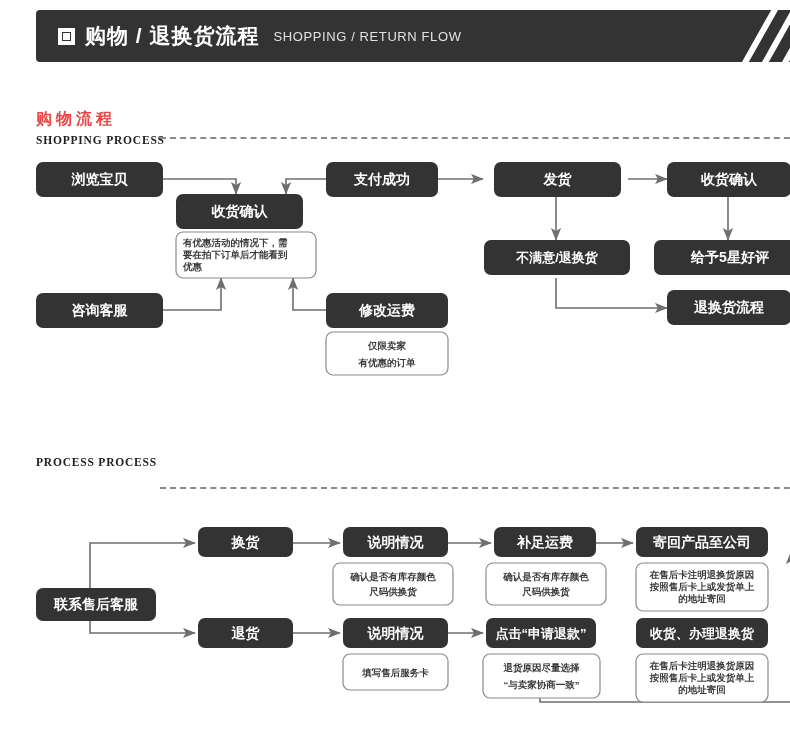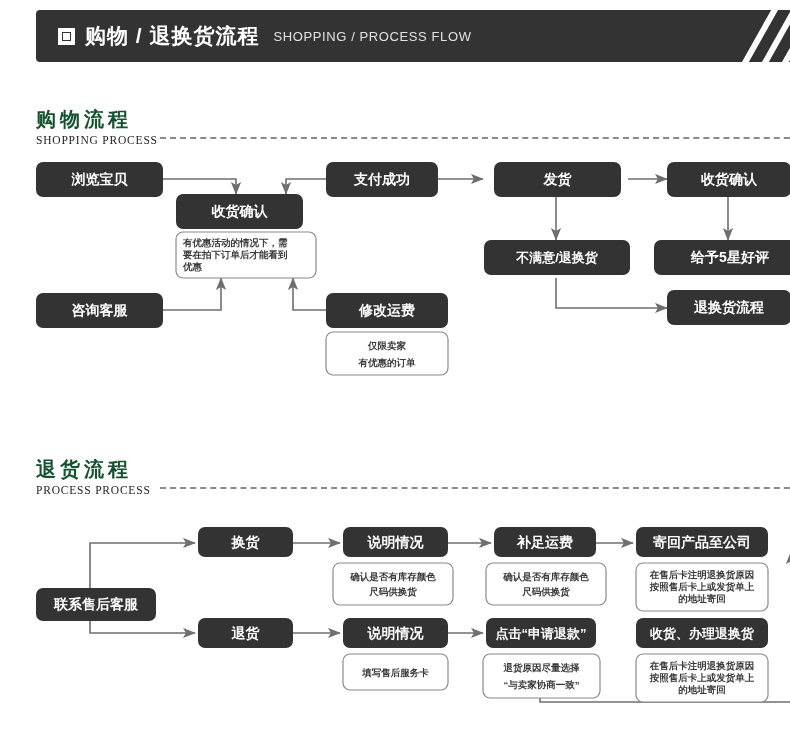--- a/index.html
+++ b/index.html
@@ -37,26 +37,26 @@
   }
   .banner-en{
     color:#e2e2e2;font-size:13px;letter-spacing:.6px;margin-left:14px;
     white-space:nowrap;font-weight:normal;
   }
   .slashes{position:absolute;right:0;top:0;width:110px;height:52px;}
 
   
   .section-head{position:absolute;left:8px;}
   .sec-cn{
-    font-size:20px;font-weight:bold;color:#14532d;letter-spacing:4px;
+    font-size:16px;font-weight:bold;color:#ef4444;letter-spacing:4px;
     line-height:28px;white-space:nowrap;
   }
   .sec-en{
     font-family:"Liberation Serif","DejaVu Serif",serif;
-    font-size:11.5px;font-weight:normal;color:#1d1d1d;letter-spacing:.8px;
+    font-size:11.5px;font-weight:bold;color:#1d1d1d;letter-spacing:.8px;
     line-height:13px;white-space:nowrap;margin-top:1px;
   }
   .dash-line{
     position:absolute;height:0;border-top:2px dashed #8a8a8a;
   }
 
   
   .flow{position:absolute;left:0;}
   .flow svg{display:block;}
 
@@ -76,21 +76,21 @@
 </style>
 </head>
 <body>
 
 <div class="page">
 
   <div class="banner">
     <div class="banner-inner">
       <span class="sq-icon"></span>
       <span class="banner-cn">购物 / 退换货流程</span>
-      <span class="banner-en">SHOPPING / PROCESS FLOW</span>
+      <span class="banner-en">SHOPPING / RETURN FLOW</span>
     </div>
     <svg class="slashes" viewBox="0 0 110 52">
       <g stroke="#ffffff" stroke-width="6" fill="none">
         <line x1="42" y1="58" x2="78" y2="-6"></line>
         <line x1="62" y1="58" x2="98" y2="-6"></line>
         <line x1="82" y1="58" x2="118" y2="-6"></line>
       </g>
     </svg>
   </div>
 
@@ -171,21 +171,20 @@
     </g>
     <g>
       <rect class="wbox" x="298" y="182" width="122" height="43" rx="7"></rect>
       <text class="lbl-d" x="359" y="199">仅限卖家</text>
       <text class="lbl-d" x="359" y="216">有优惠的订单</text>
     </g>
   </svg>
   </div>
 
   <div class="section-head" style="top:455px">
-    <div class="sec-cn">退货流程</div>
     <div class="sec-en">PROCESS PROCESS</div>
   </div>
   <div class="dash-line" style="left:132px;top:487px;width:650px;"></div>
 
   <div class="flow" style="top:520px">
   <svg width="790" height="225" viewBox="0 0 790 225">
     <defs>
       <marker id="ah2" markerWidth="9" markerHeight="9" refX="7.5" refY="3.2" orient="auto" markerUnits="strokeWidth">
         <path d="M0,0 L8,3.2 L0,6.4 L1.8,3.2 z" fill="#6f6f6f"></path>
       </marker>

